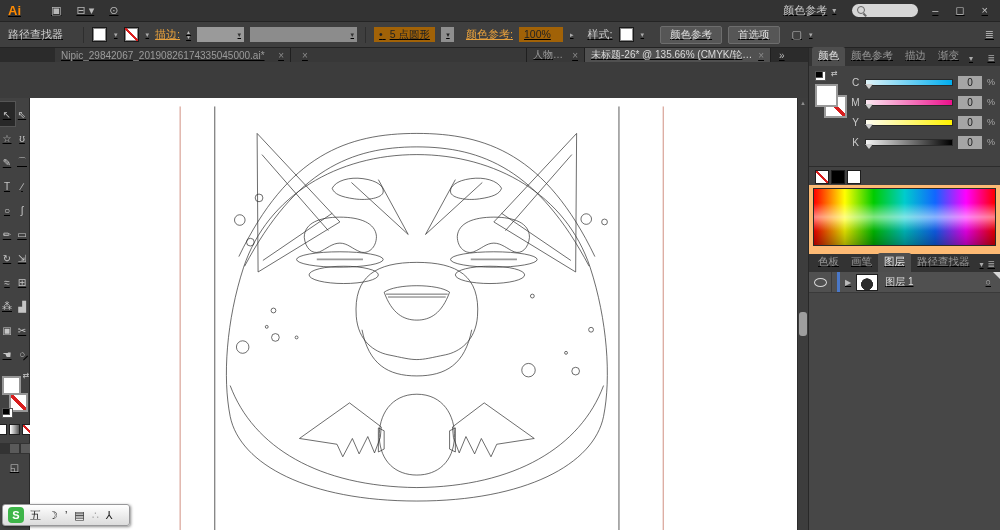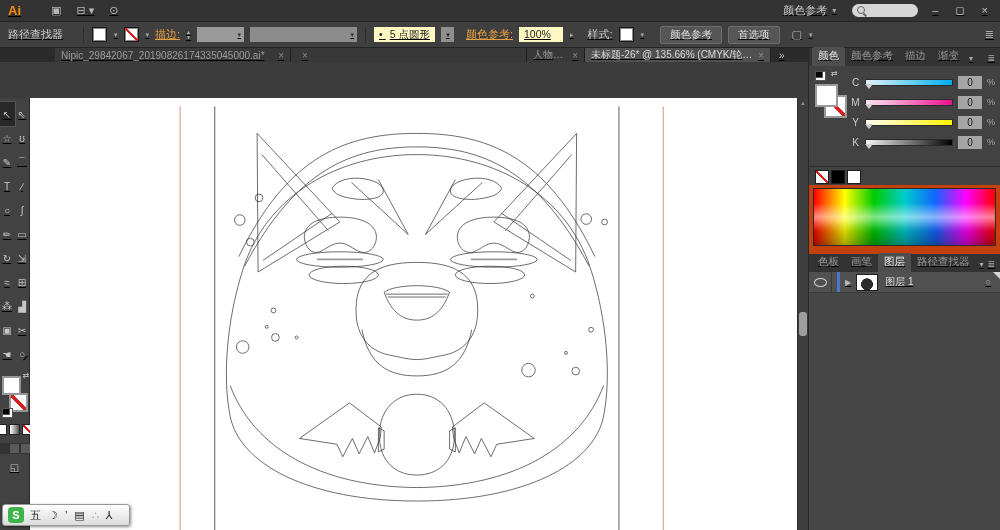--- a/index.html
+++ b/index.html
@@ -23,21 +23,21 @@
   .controlbar{height:26px;background:#3f3f3f;border-bottom:1px solid #232323;display:flex;align-items:center;
               font-size:11px;color:#ccc;gap:6px;padding-left:8px;box-sizing:border-box;white-space:nowrap;}
   .cb-sep{width:1px;height:16px;background:#2e2e2e;margin:0 2px;}
   .olink{color:#e8a13c;text-decoration:underline;}
   .swatch{width:13px;height:13px;background:#fff;border:1px solid #191919;box-shadow:0 0 0 1px #8a8a8a inset;position:relative;}
   .slash{position:absolute;inset:0;background:linear-gradient(45deg,transparent 43%,#d81e1e 43%,#d81e1e 57%,transparent 57%);}
   .chev{font-size:7px;color:#aaa;margin-left:1px;}
   .stepper{display:flex;flex-direction:column;font-size:5px;color:#bbb;line-height:5px;}
   .gbox{background:#9a9a9a;height:15px;display:flex;align-items:center;justify-content:flex-end;padding-right:3px;color:#333;}
   .gbox .chev{color:#333;}
-  .lbox{background:#fef9c3;color:#222;height:15px;line-height:15px;padding:0 5px;font-size:10.5px;}
+  .lbox{background:#a16207;color:#222;height:15px;line-height:15px;padding:0 5px;font-size:10.5px;}
   .dbtn{background:#8f8f8f;width:13px;height:15px;display:flex;align-items:center;justify-content:center;}
   .btn{background:#565656;border:1px solid #6d6d6d;border-radius:2px;padding:1px 9px;color:#ddd;font-size:10.5px;}
   .cb-end{margin-left:auto;margin-right:6px;color:#aaa;}
   
   .main{display:flex;height:482px;}
   .left-col{width:808px;display:flex;flex-direction:column;gap:36px;}
   
   .tabbar{height:20px;background:#2b2b2b;display:flex;align-items:stretch;padding-left:55px;box-sizing:border-box;}
   .doctab{background:#383838;border-right:1px solid #1f1f1f;display:flex;align-items:center;padding:0 6px;
           font-size:10px;color:#9b9b9b;box-sizing:border-box;overflow:hidden;}
@@ -81,21 +81,21 @@
   .zoom-box{margin-left:70px;width:56px;height:10px;background:#a8a8a8;color:#222;text-align:right;line-height:10px;padding-right:2px;overflow:hidden;font-size:8.5px;}
   .sb-dd{width:13px;height:10px;background:#4a4a4a;border:1px solid #2e2e2e;text-align:center;line-height:8px;font-size:6px;color:#bbb;box-sizing:border-box;margin-left:1px;}
   .sb-nav{font-size:6.5px;color:#8f8f8f;margin:0 3px;letter-spacing:1px;}
   .ab-box{width:34px;height:10px;background:#a8a8a8;color:#222;padding-left:3px;line-height:10px;margin-left:5px;font-size:8.5px;}
   .sb-status{margin-left:58px;color:#bdbdbd;}
   .sb-exp{font-size:6.5px;color:#9a9a9a;margin:0 4px;}
   .hscroll{flex:1;height:9px;background:#2f2f2f;position:relative;border-radius:1px;}
   .hthumb{position:absolute;left:31%;width:11%;top:1px;bottom:1px;background:#9e9e9e;border-radius:2px;}
   .sb-corner{width:11px;height:100%;background:#3d3d3d;border-left:1px solid #2c2c2c;box-sizing:border-box;}
   
-  .dock{width:215px;background:#c2410c;border-left:1px solid #282828;display:flex;flex-direction:column;box-sizing:border-box;}
+  .dock{width:215px;background:#fdba74;border-left:1px solid #282828;display:flex;flex-direction:column;box-sizing:border-box;}
   .ptabs{height:18px;display:flex;align-items:flex-end;background:#333;padding-left:3px;position:relative;}
   .ptab{padding:2px 6px 3px 6px;font-size:10.5px;color:#969696;white-space:nowrap;}
   .ptab.active{background:#4e4e4e;color:#e2e2e2;border-radius:2px 2px 0 0;}
   .pmenu{margin-left:auto;color:#aaa;padding:0 5px 3px 0;font-size:9px;}
   .pcaret{color:#aaa;font-size:8px;padding:0 0 3px 4px;}
   .color-body{height:100px;background:#424242;position:relative;border-bottom:1px solid #2c2c2c;}
   .cp-mini{position:absolute;left:6px;top:5px;width:9px;height:8px;background:#fff;border:1px solid #555;}
   .cp-mini::after{content:"";position:absolute;left:-1px;top:-1px;width:6px;height:5px;background:#000;border:1px solid #555;}
   .cp-swap{position:absolute;left:22px;top:3px;font-size:8px;color:#ccc;}
   .cp-fill{position:absolute;left:6px;top:18px;width:19px;height:19px;background:#fff;border:2px solid #9a9a9a;z-index:2;}

